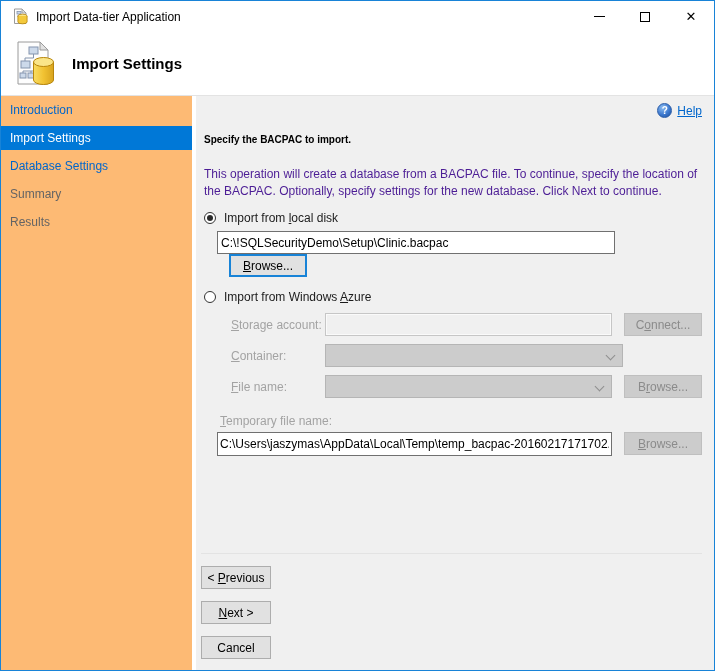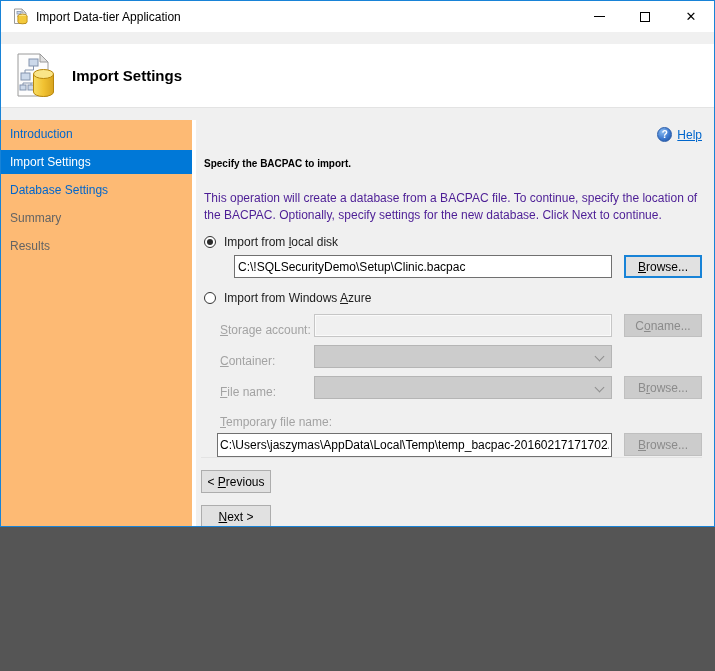--- a/index.html
+++ b/index.html
@@ -1,21 +1,21 @@
 <!DOCTYPE html>
 <html><head>
 <meta charset="utf-8">
 <style>
   * { margin:0; padding:0; box-sizing:border-box; }
   html,body { background:#555; }
   body { font-family:"Liberation Sans", sans-serif; }
   .window {
-    width:715px; height:527px; background:#f0f0f0;
+    width:715px; height:671px; background:#f0f0f0;
     border:1px solid #1883d7; display:flex; flex-direction:column;
-    position:relative; overflow:hidden;gap:12px;
+    position:relative; overflow:hidden;
   }
   
   .titlebar { height:31px; background:#fff; display:flex; align-items:center; flex:0 0 auto; }
   .titlebar-icon { margin-left:11px; width:17px; height:17px; flex:0 0 auto; }
   .titlebar-title { margin-left:7px; font-size:12px; color:#000; flex:1 1 auto; }
   .winbtn { width:46px; height:31px; display:flex; align-items:center; justify-content:center; background:transparent; border:none; cursor:default; }
   .minimize-glyph { width:11px; height:0; border-top:1px solid #000; display:inline-block; }
   .maximize-glyph { width:10px; height:10px; border:1px solid #000; display:inline-block; }
   .close-glyph { font-size:13px; color:#000; line-height:1; }
   
@@ -41,29 +41,29 @@
   .section-heading { margin:16px 0 16px 3px; font-size:10px; font-weight:bold; color:#000; }
   .section-desc { margin:5px 0 0 3px; font-size:12px; line-height:17px; color:#4c1d95; max-width:506px; }
   .radio-row { display:flex; align-items:center; gap:8px; margin-left:3px; font-size:12px; color:#1b1b1b; cursor:default; }
   .radio-row.first { margin-top:11px; }
   .radio-row.second { margin-top:13px; }
   .radio-outer { width:12px; height:12px; border:1px solid #333; border-radius:50%; background:#fff;
     display:flex; align-items:center; justify-content:center; flex:0 0 auto; }
   .radio-dot { width:6px; height:6px; border-radius:50%; background:#2b2b2b; }
   .k { text-decoration:underline; }
   
-  .path-row { margin:6px 0 0 33px; display:flex; align-items:flex-start; }
+  .path-row { margin:6px 0 0 16px; display:flex; align-items:flex-start;flex-direction:column; }
   .text-input { width:398px; height:23px; border:1px solid #707070; background:#fff; font-family:"Liberation Sans",sans-serif;
     font-size:12px; color:#000; padding:0 3px; outline:none; }
   .btn { height:23px; width:78px; background:#e1e1e1; border:1px solid #adadad; font-family:"Liberation Sans",sans-serif;
     font-size:12px; color:#000; cursor:pointer; }
   .btn.focused { border:2px solid #1883d7; }
   .btn.disabled { background:#cccccc; border:1px solid #bfbfbf; color:#8b8b8b; cursor:default; }
   .btn-col { margin-left:12px; flex:0 0 auto; }
-  .field-row { display:flex; align-items:flex-end; margin-left:19px; margin-top:8px; }
+  .field-row { display:flex; align-items:center; margin-left:30px; margin-top:8px; }
   .field-row.storage { margin-top:9px; }
   .field-label { width:94px; font-size:12px; color:#a3a3a3; flex:0 0 auto; }
   .dis-input { width:298px; height:23px; background:#f0f0f0; border:1px solid #c6c6c6; box-shadow:inset 0 0 0 1px #fafafa;
     font-size:12px; padding:0 3px; color:#8b8b8b; }
   .dis-combo { width:298px; height:23px; background:#cccccc; border:1px solid #b5b5b5; position:relative; }
   .chevron { position:absolute; right:8px; top:7px; width:7px; height:7px; border-right:1px solid #8f8f8f;
     border-bottom:1px solid #8f8f8f; transform:rotate(45deg); }
   .temp-label { margin:16px 0 0 19px; font-size:12px; color:#a3a3a3; }
   .temp-row { margin:4px 0 0 16px; display:flex; align-items:flex-start; }
   .temp-input { width:398px; height:24px; border:1px solid #707070; background:#fff; font-family:"Liberation Sans",sans-serif;
@@ -157,21 +157,21 @@
       </div>
 
       <div class="radio-row second">
         <span class="radio-outer"></span>
         <span><span>Import from Windows </span><span class="k">A</span><span>zure</span></span>
       </div>
 
       <div class="field-row storage">
         <span class="field-label"><span class="k">S</span><span>torage account:</span></span>
         <input class="dis-input" type="text" disabled="" value="" style="">
-        <button class="btn disabled btn-col" disabled=""><span>C</span><span class="k">o</span><span>name...</span></button>
+        <button class="btn disabled btn-col" disabled=""><span>C</span><span class="k">o</span><span>nnect...</span></button>
       </div>
 
       <div class="field-row">
         <span class="field-label"><span class="k">C</span><span>ontainer:</span></span>
         <div class="dis-combo">
             <span class="chevron"></span>
           </div>
       </div>
 
       <div class="field-row">

